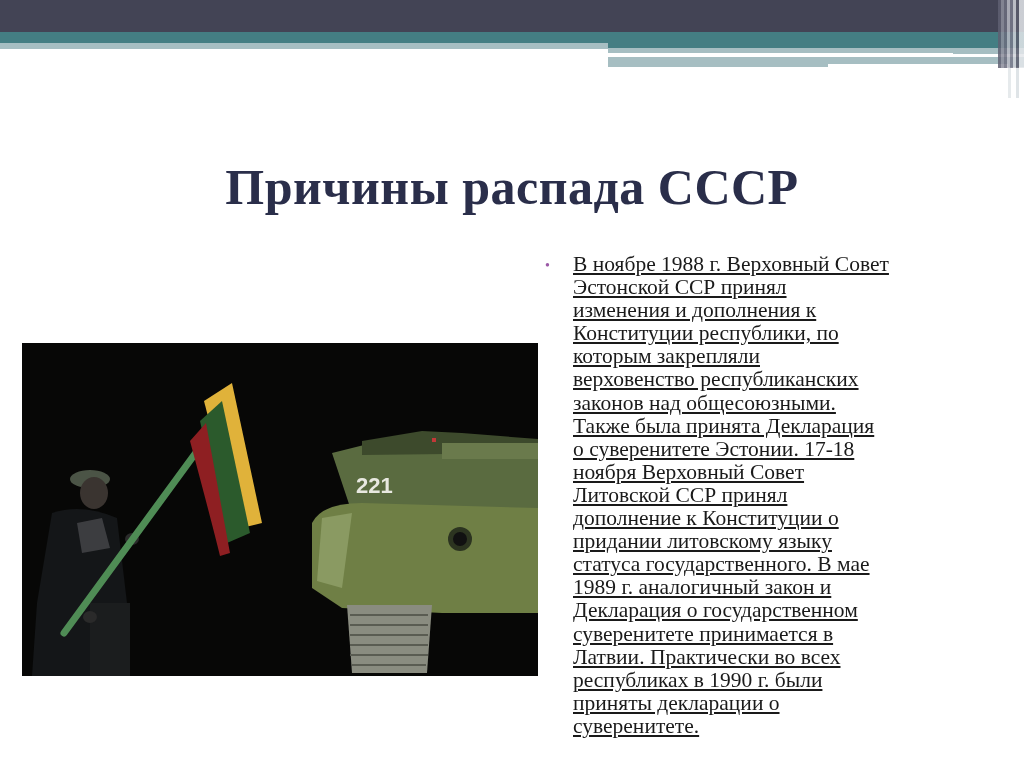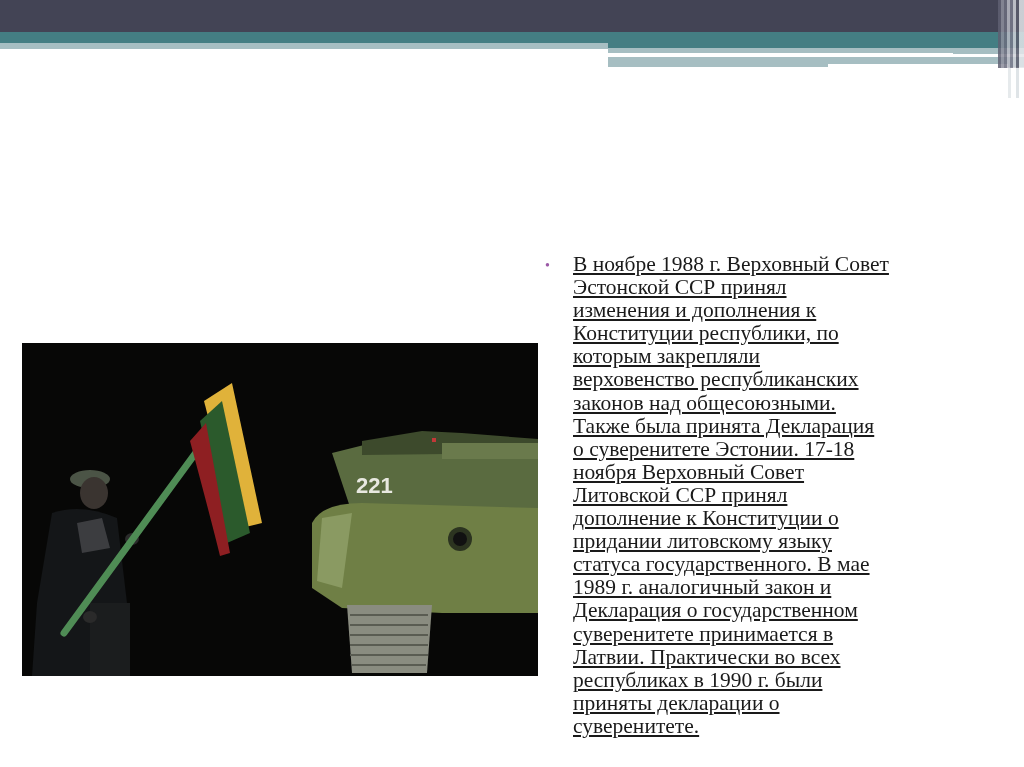--- a/index.html
+++ b/index.html
@@ -134,20 +134,21 @@
   <div class="band-dark"></div>
   <div class="band-teal"></div>
   <div class="band-light-left"></div>
   <div class="band-light-right-1"></div>
   <div class="band-white-strip"></div>
   <div class="band-light-right-2"></div>
   <div class="band-white-strip-2"></div>
   <div class="edge-stripes"></div>
   <div class="edge-stripes-low"></div>
 
+  <h1 class="title">Причины распада СССР</h1>
 
   <div class="photo">
     <svg width="516" height="333" viewBox="0 0 516 333" xmlns="http://www.w3.org/2000/svg">
       <rect x="0" y="0" width="516" height="333" fill="#070706"></rect>
 
       <g>
         <ellipse cx="68" cy="136" rx="20" ry="9" fill="#4b5446"></ellipse>
         <ellipse cx="72" cy="150" rx="14" ry="16" fill="#3a3430"></ellipse>
         <path d="M30 170 Q60 160 95 175 L105 260 L90 333 L10 333 L15 260 Z" fill="#141618"></path>
         <path d="M55 180 L80 175 L88 205 L60 210 Z" fill="#3c3d40"></path>

